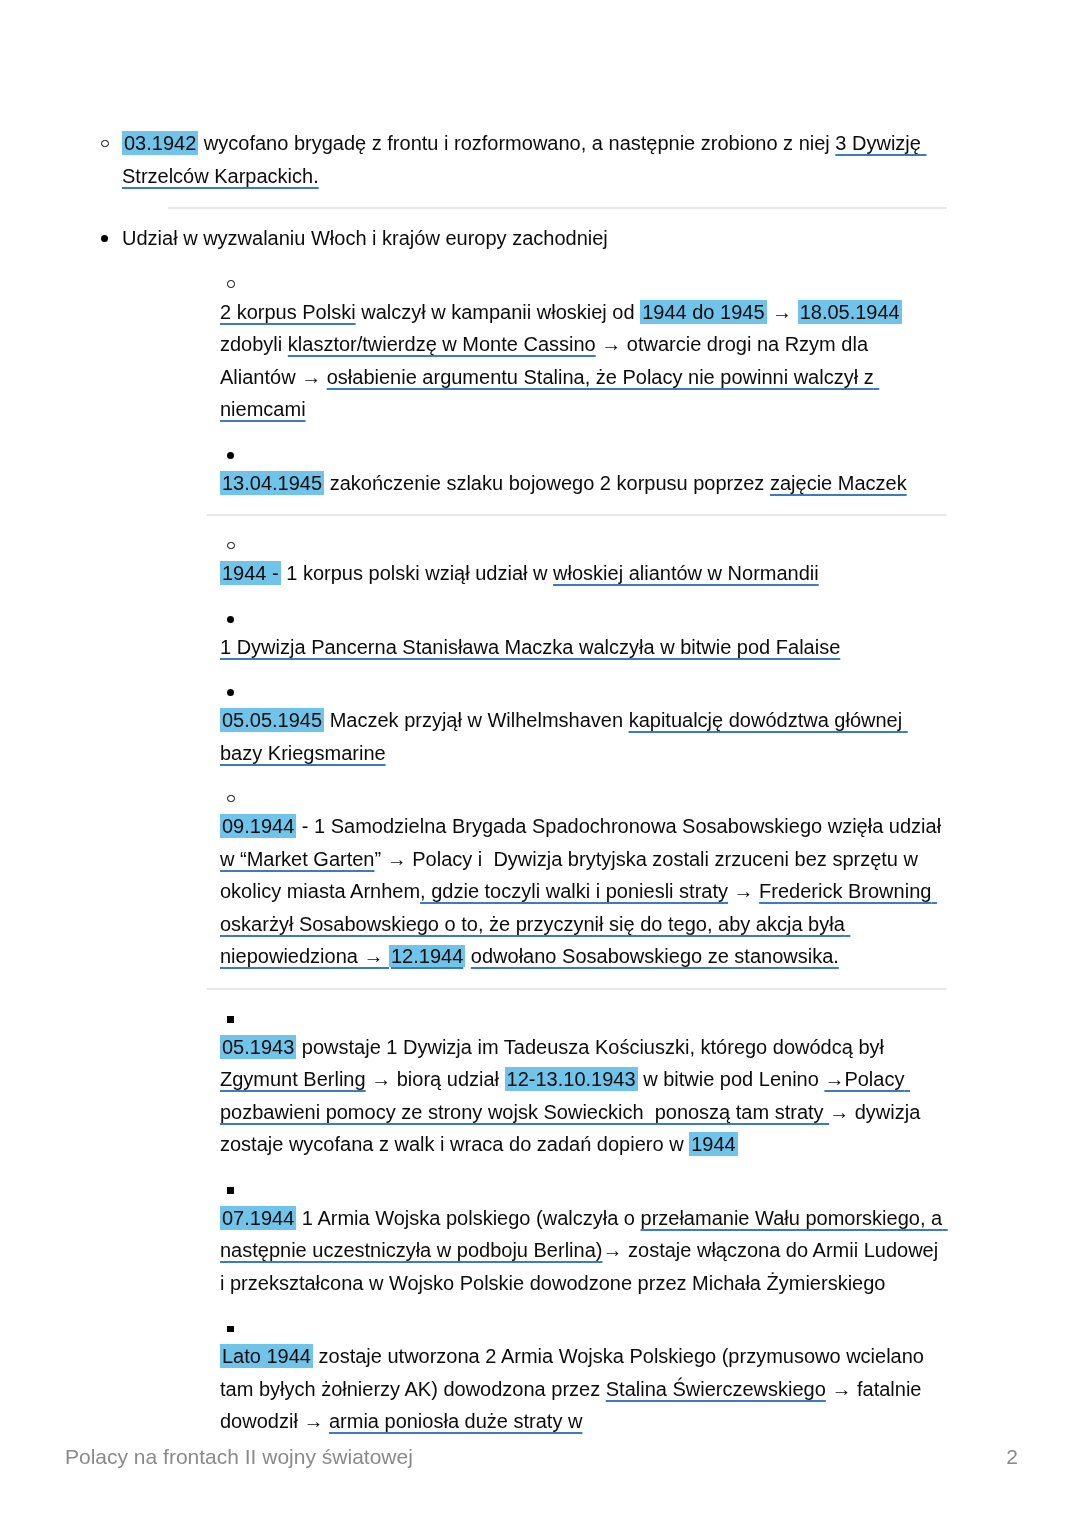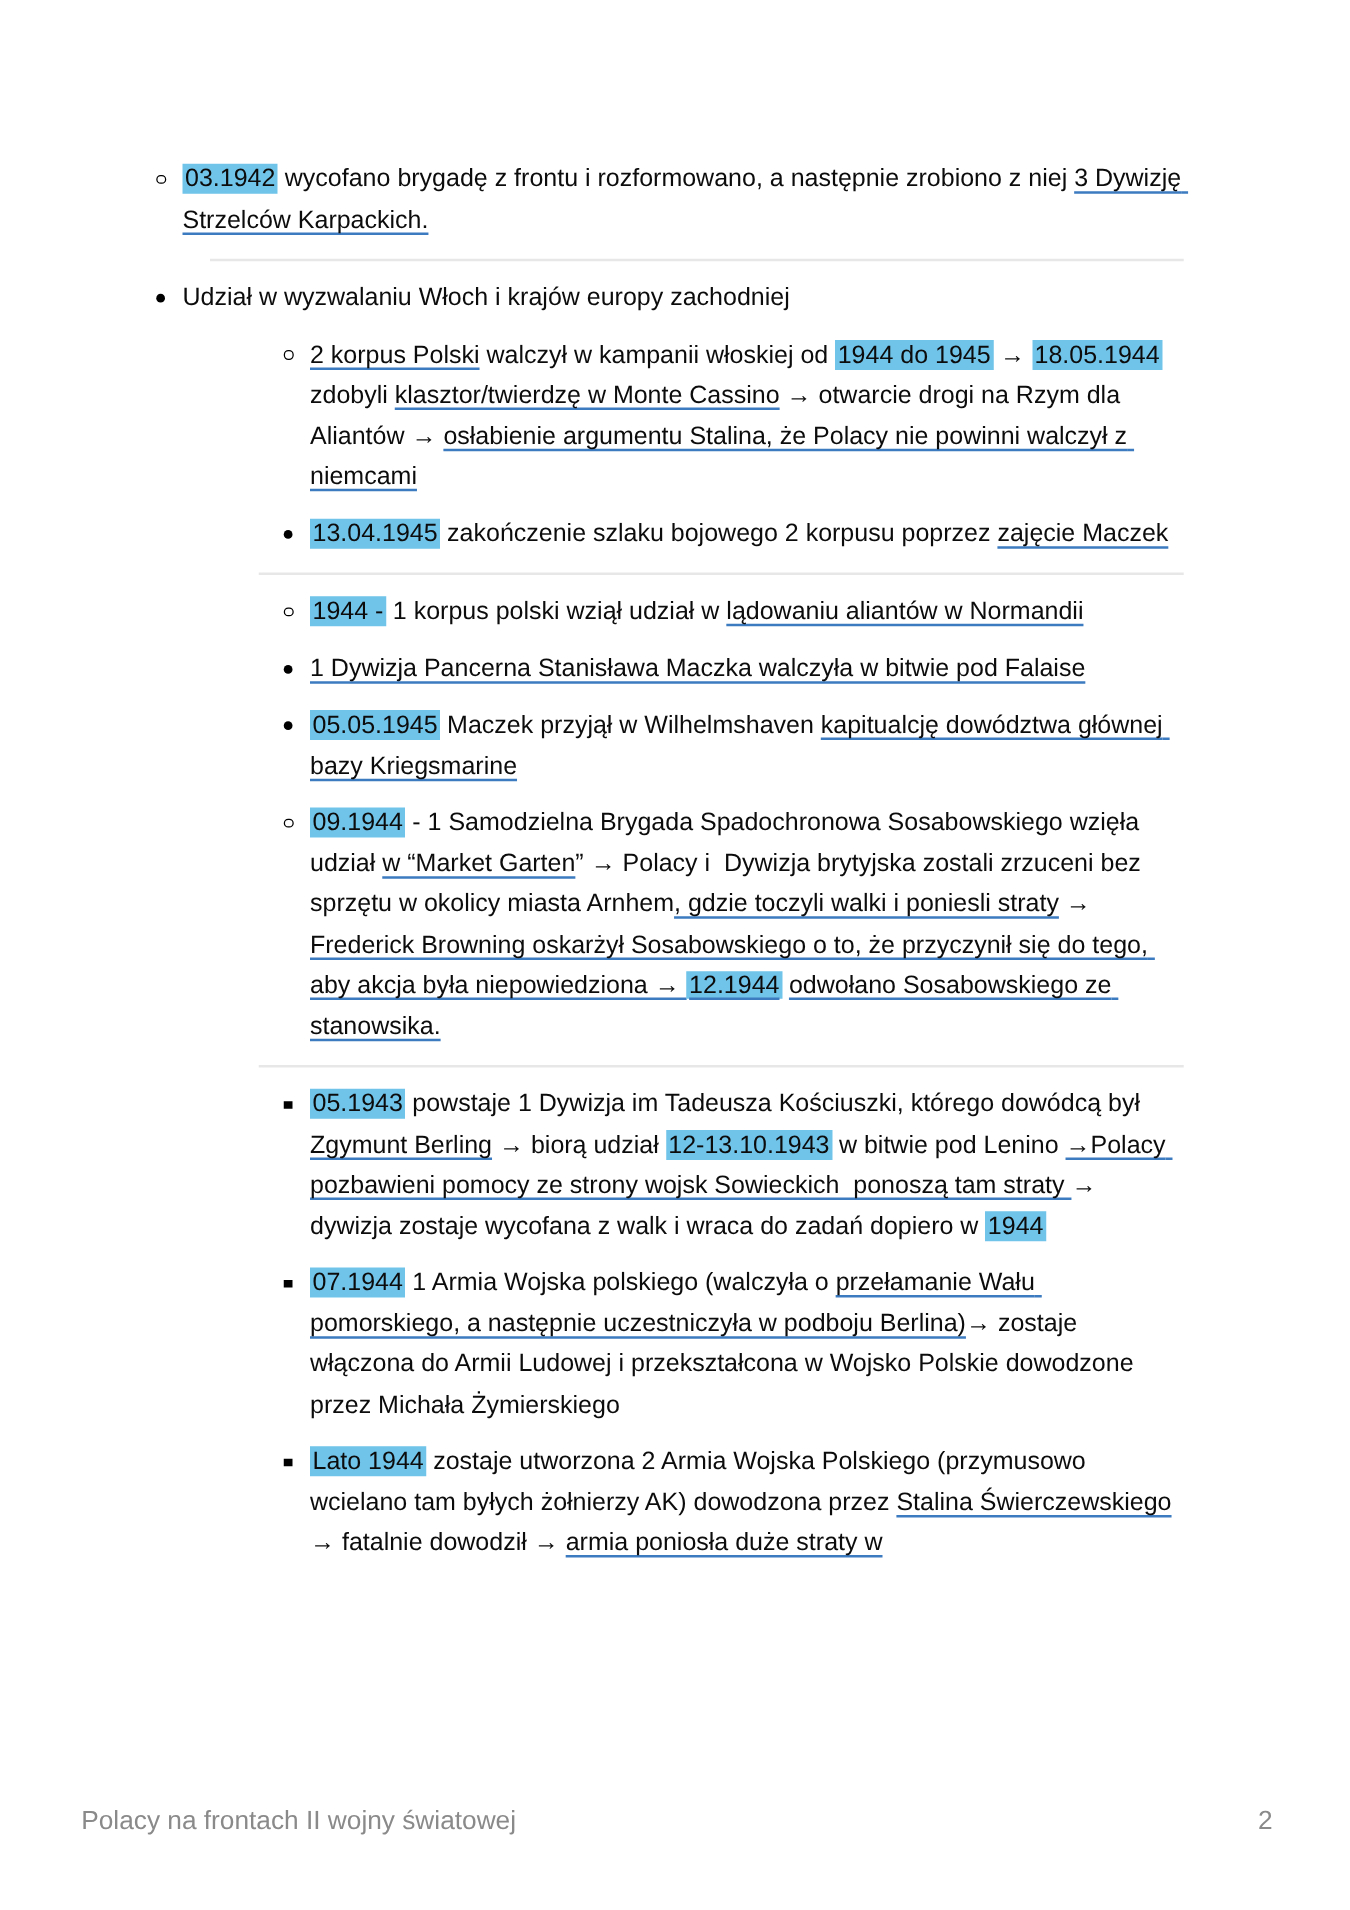--- a/index.html
+++ b/index.html
@@ -15,22 +15,22 @@
     overflow: hidden;
   }
   .content {
     position: absolute;
     top: 127px;
     left: 0;
     right: 133px;
   }
   .content > :first-child { margin-top: 0; }
   .item { display: flex; margin-top: 13px; }
-  .item.lvl1 { padding-left: 118px; }
-  .item.lvl2 { padding-left: 220px; }
+  .item.lvl1 { padding-left: 94px; }
+  .item.lvl2 { padding-left: 220px; flex-direction: column; }
   .bullet { flex: 0 0 28px; position: relative; }
   .bullet.disc::before {
     content: ""; position: absolute; top: 13px; left: 7px;
     width: 7px; height: 7px; border-radius: 50%; background: #000;
   }
   .bullet.circle::before {
     content: ""; position: absolute; top: 12.5px; left: 7px;
     width: 5.5px; height: 5.5px; border-radius: 50%;
     border: 1.7px solid #000; background: transparent;
   }
@@ -83,21 +83,21 @@
         <span class="bullet circle"></span>
         <div class="text"><span class="u">2 korpus Polski</span><span> walczył w kampanii włoskiej od </span><span class="hl">1944 do 1945</span><span> → </span><span class="hl">18.05.1944</span><span> zdobyli </span><span class="u">klasztor/twierdzę w Monte Cassino</span><span> → otwarcie drogi na Rzym dla Aliantów → </span><span class="u">osłabienie argumentu Stalina, że Polacy nie powinni walczył z niemcami</span></div>
       </div>
       <div class="item lvl2">
         <span class="bullet disc"></span>
         <div class="text"><span class="hl">13.04.1945</span><span> zakończenie szlaku bojowego 2 korpusu poprzez </span><span class="u">zajęcie Maczek</span></div>
       </div>
       <div class="divider indented"></div>
       <div class="item lvl2">
         <span class="bullet circle"></span>
-        <div class="text"><span class="hl">1944 -</span><span> 1 korpus polski wziął udział w </span><span class="u">lądowaniu aliantów w Normandii</span></div>
+        <div class="text"><span class="hl">1944 -</span><span> 1 korpus polski wziął udział w </span><span class="u">włoskiej aliantów w Normandii</span></div>
       </div>
       <div class="item lvl2">
         <span class="bullet disc"></span>
         <div class="text"><span class="u">1 Dywizja Pancerna Stanisława Maczka walczyła w bitwie pod Falaise</span></div>
       </div>
       <div class="item lvl2">
         <span class="bullet disc"></span>
         <div class="text"><span class="hl">05.05.1945</span><span> Maczek przyjął w Wilhelmshaven </span><span class="u">kapitualcję dowództwa głównej bazy Kriegsmarine</span></div>
       </div>
       <div class="item lvl2">

